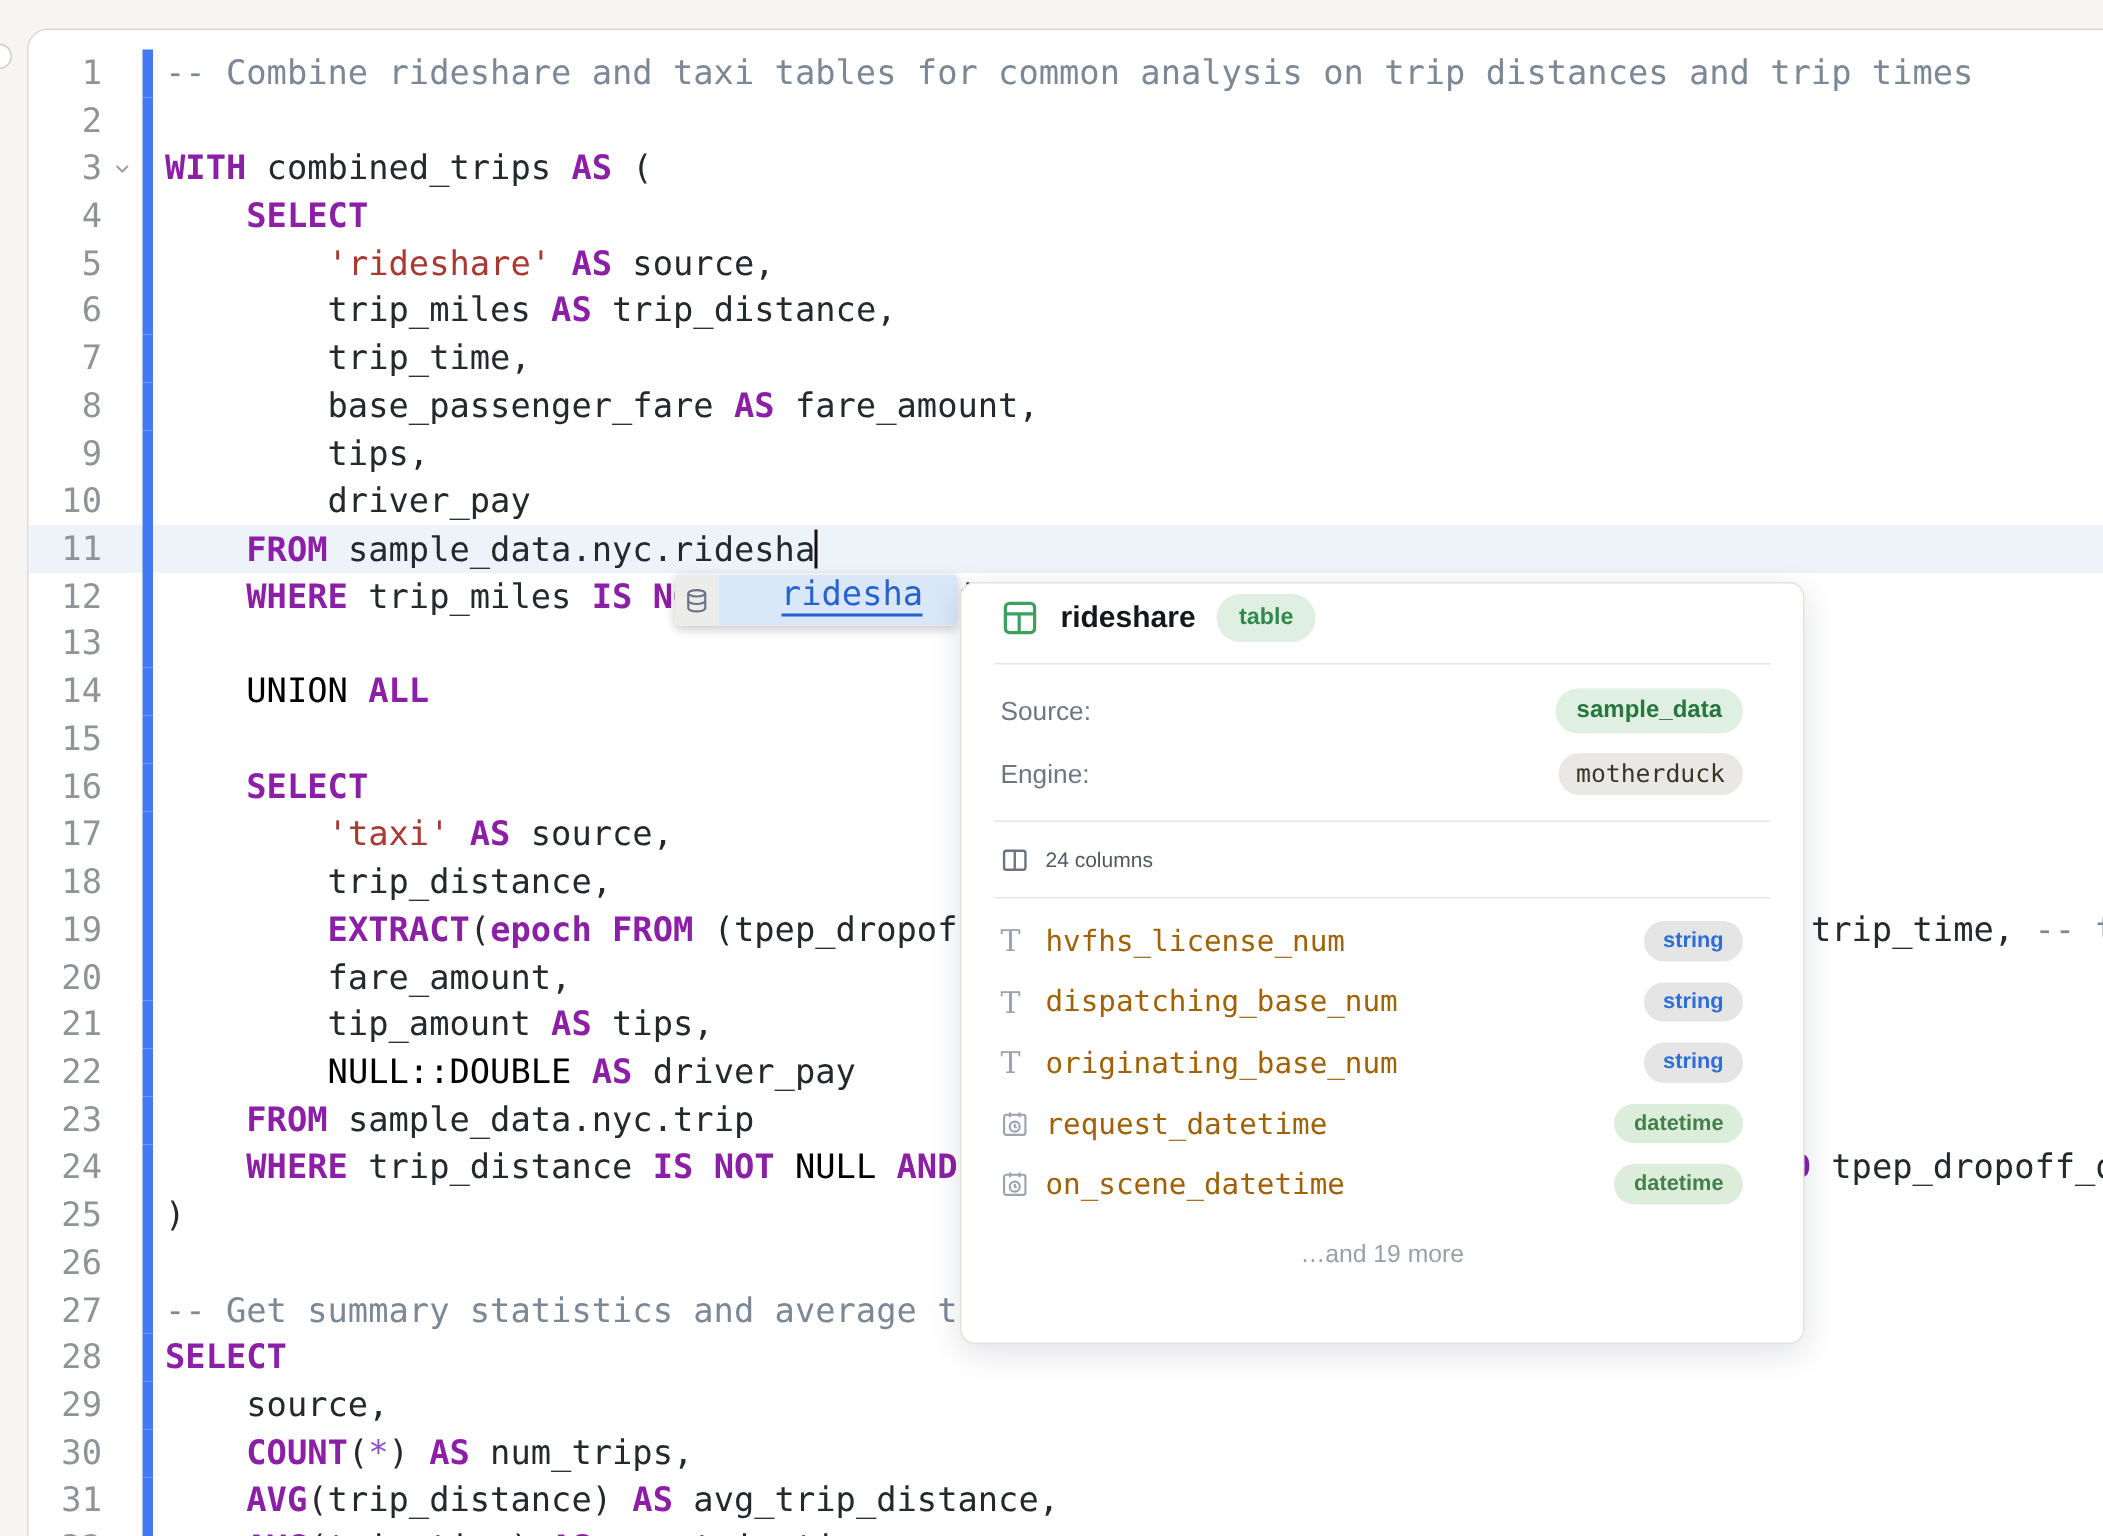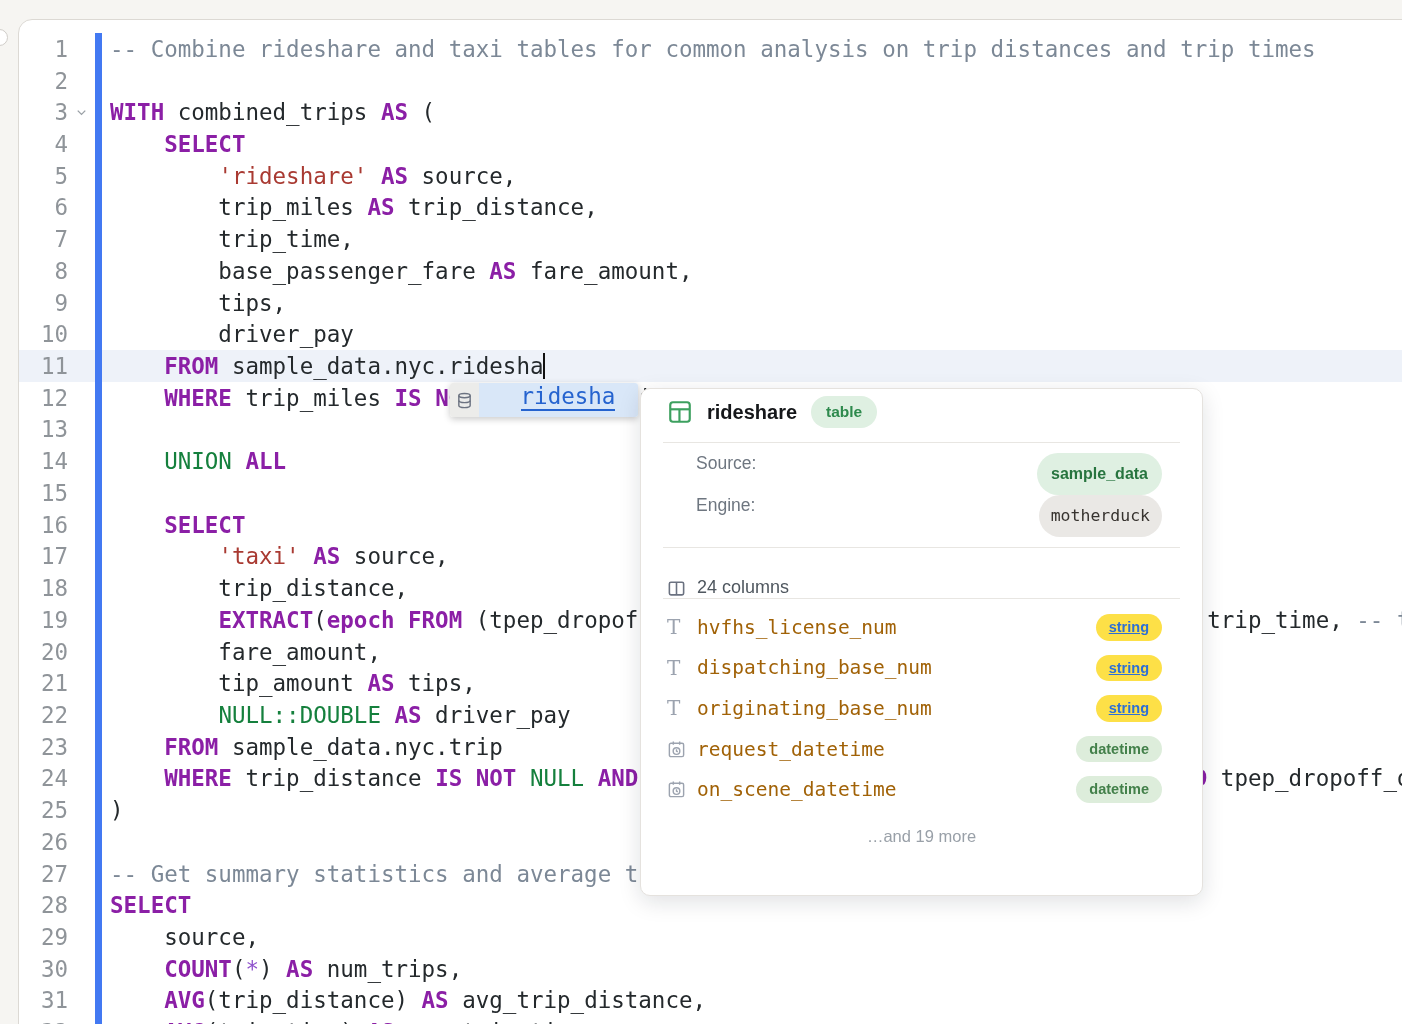--- a/index.html
+++ b/index.html
@@ -16,21 +16,21 @@
   .code-area { position:absolute; left:19px; top:33px; width:1383px; }
   .code-row { display:flex; align-items:center; height:31.72px; }
   .code-row.active { background:#eef2f9; }
   .gutter { width:49px; text-align:right; font-family:"DejaVu Sans Mono", monospace;
             font-size:22.5px; color:#8f9499; flex:none; user-select:none; }
   .foldcell { width:27px; flex:none; display:flex; align-items:center; justify-content:center; }
   .bluebar { width:7px; align-self:stretch; background:#4379f2; flex:none; }
   .code-line-text { white-space:pre; font-family:"DejaVu Sans Mono", monospace;
                     font-size:22.5px; color:#24292c; padding-left:8px; flex:none; }
   .tk-kw  { color:#8b1fa6; font-weight:bold; }
-  .tk-g   { color:#15803d; }
+  .tk-g   { color:#000000; }
   .tk-str { color:#a93a32; }
   .tk-com { color:#7c8896; }
   .tk-star{ color:#8f52cc; }
   .cursor { display:inline-block; width:2px; height:26px; background:#111;
             vertical-align:-5px; }
 
   
   .ac { position:absolute; left:450px; top:383px; height:34px; display:flex;
         border-radius:3px; box-shadow:0 2px 7px rgba(0,0,0,.22); overflow:hidden; z-index:5; }
   .ac-iconcell { width:29px; background:#ececea; display:flex; align-items:center;
@@ -45,34 +45,34 @@
            background:#fff; border:1px solid #e5e2de; border-radius:10px;
            box-shadow:0 6px 22px rgba(16,24,40,.13); padding-top:4px; z-index:6; }
   .p-header { height:38px; display:flex; align-items:center; gap:14px; padding:0 26px; }
   .p-title { font-size:20px; font-weight:bold; color:#15171a; }
   .pill { display:inline-flex; align-items:center; border-radius:999px; line-height:1;
           font-weight:bold; }
   .pill.table-badge { background:#dff0e2; color:#2e8a4d; font-size:15.5px; padding:8px 15px; }
   .p-div { border:none; border-top:1px solid #e8e6e2; margin:0 22px; }
   .p-div.d1 { margin-top:11px; }
   .p-info { padding:10px 0; }
-  .p-inforow { height:42px; display:flex; justify-content:space-between;
-               padding:0 40px 0 26px;margin-left:29px; }
+  .p-inforow { height:42px; display:flex; align-items:center; justify-content:space-between;
+               padding:0 40px 0 26px; }
   .p-label { font-size:17.5px; color:#6e7680; }
   .pill.green-pill { background:#dff0e2; color:#27753f; font-size:16px; padding:7px 14px; }
   .pill.gray-pill  { background:#eae8e5; color:#37332f; font-size:16.5px; padding:6px 12px;
                      font-family:"DejaVu Sans Mono", monospace; font-weight:normal; }
-  .p-colcount { height:50px; display:flex; align-items:flex-end; gap:11px; padding:0 26px;
-                font-size:18px; color:#4f575f; }
+  .p-colcount { height:50px; display:flex; align-items:center; gap:11px; padding:0 26px;
+                font-size:14px; color:#4f575f; }
   .p-cols { padding-top:8px; }
   .p-colrow { height:40.6px; display:flex; align-items:center; padding:0 40px 0 26px; }
   .p-colicon { width:24px; flex:none; display:flex; align-items:center; color:#9ca3af; }
   .p-colname { font-family:"DejaVu Sans Mono", monospace; font-size:19.5px; color:#a16207;
                margin-left:6px; flex:1 1 auto; }
-  .pill.type-string   { background:#fde047; color:#2d6fd6; font-size:14.5px; padding:6px 13px;text-decoration:underline; }
+  .pill.type-string   { background:#e5e5e5; color:#2d6fd6; font-size:14.5px; padding:6px 13px; }
   .pill.type-datetime { background:#ddeddb; color:#43804a; font-size:14.5px; padding:6px 13px; }
   .p-more { height:34px; margin-top:10px; display:flex; align-items:center; justify-content:center;
             font-size:16.5px; color:#99a0a8; }
   .t-glyph { font-family:"DejaVu Serif", serif; font-size:20px; color:#9ca3af; line-height:1; }
 </style>
 </head>
 <body>
 
 <div class="edge-circle"></div>
 <div class="panel"></div>

